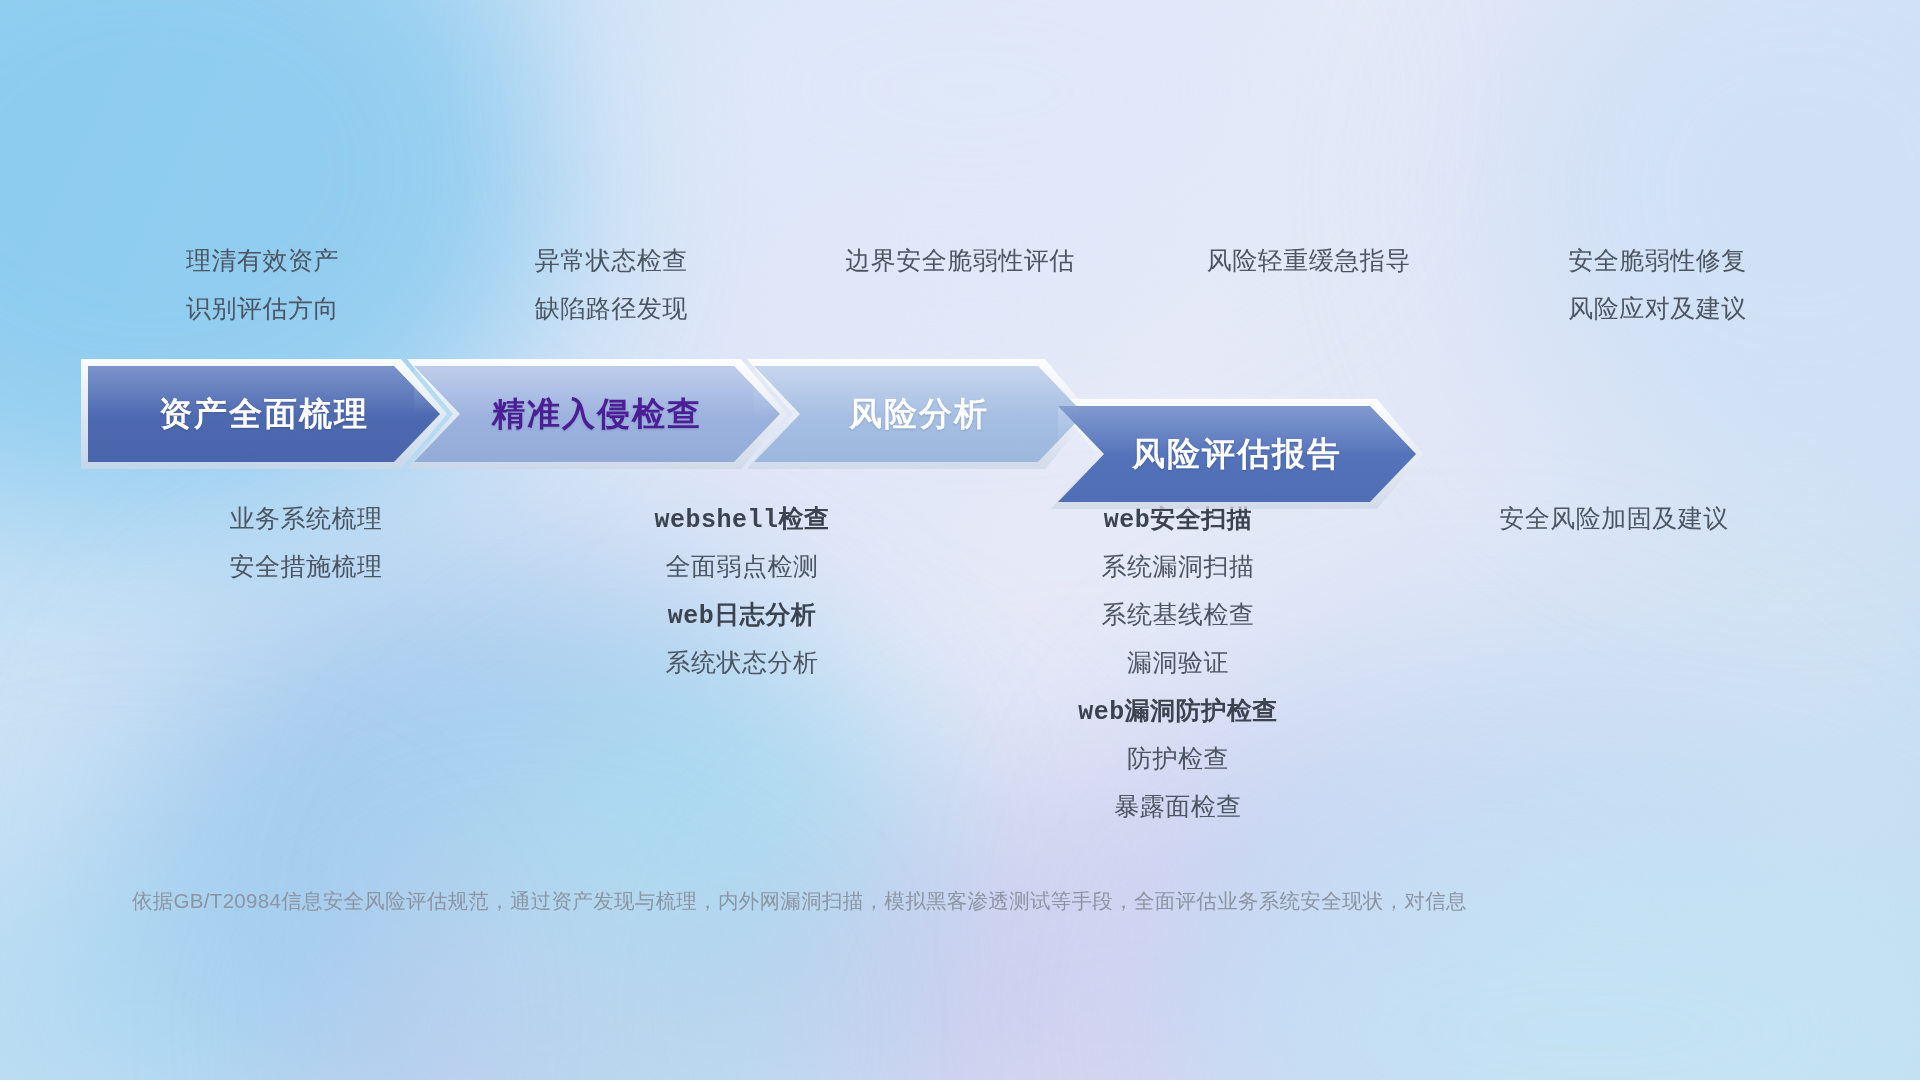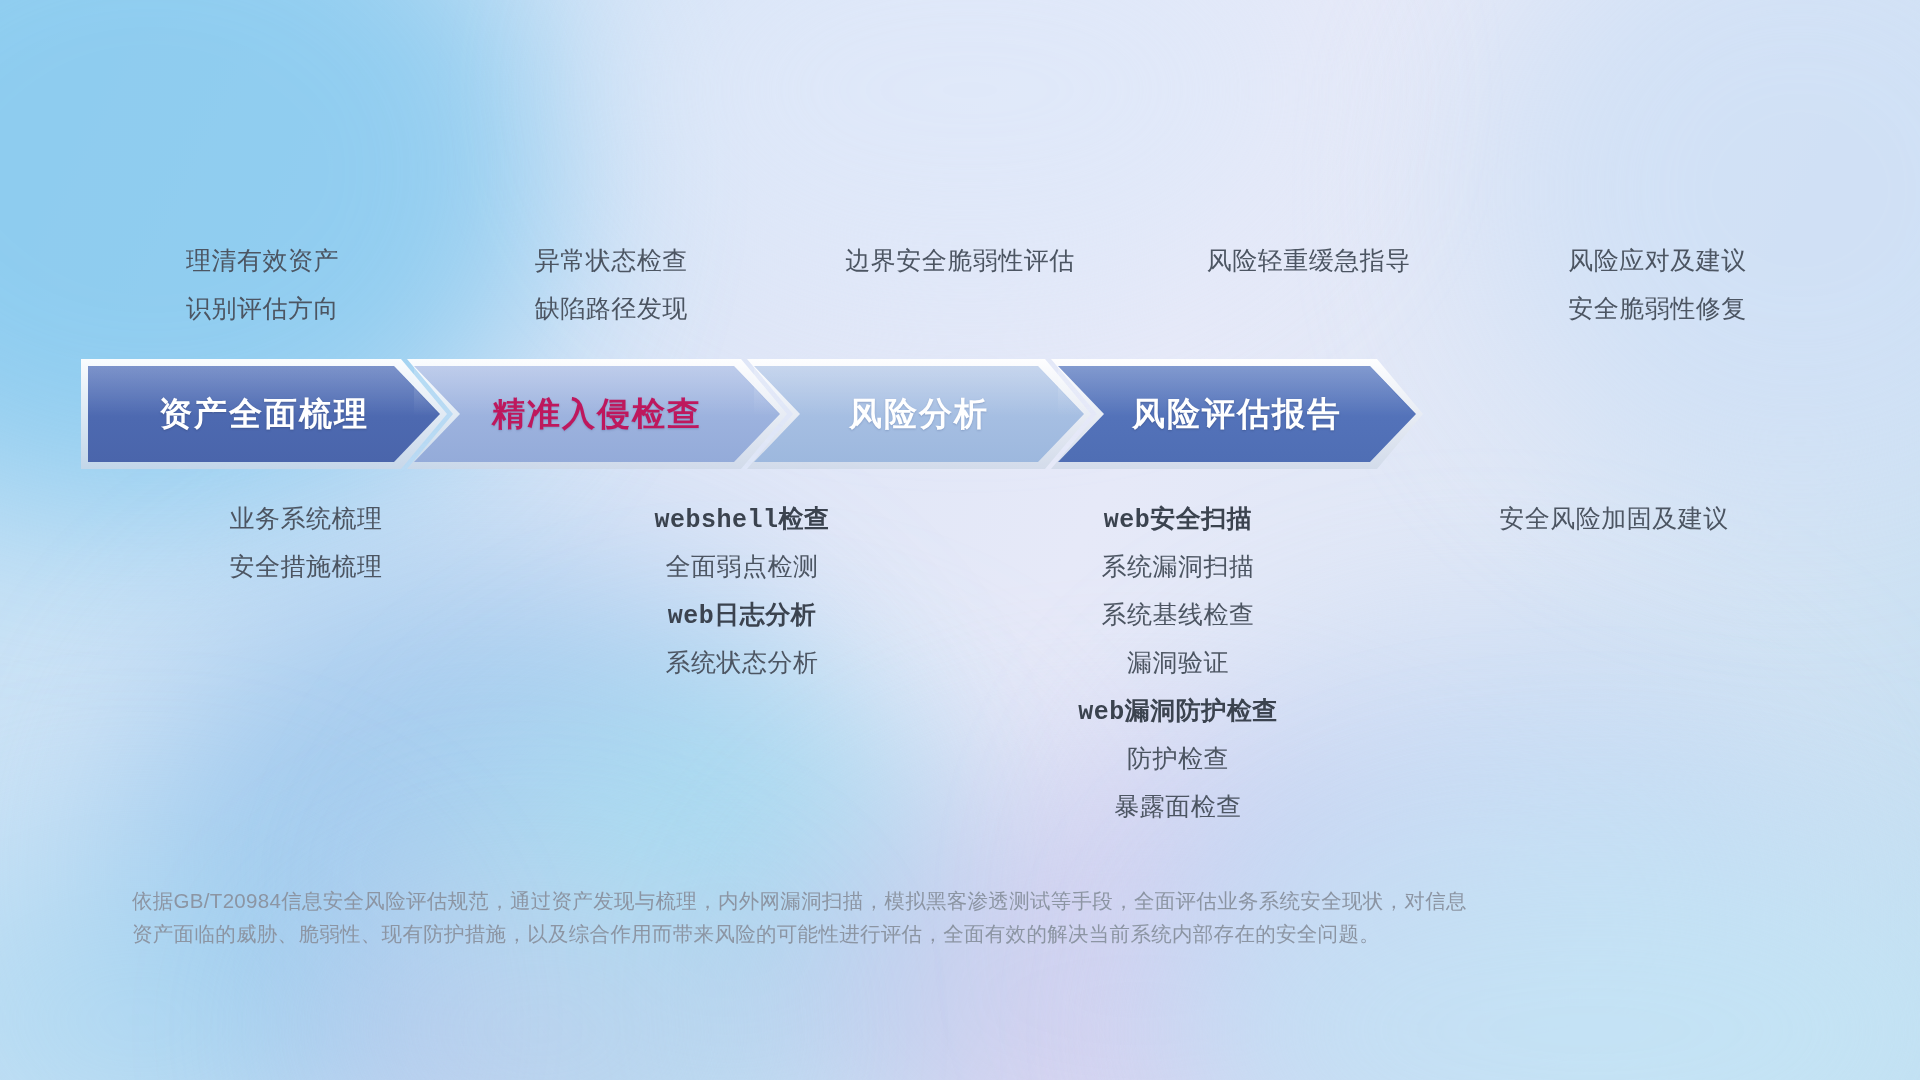--- a/index.html
+++ b/index.html
@@ -193,50 +193,50 @@
         <div class="sub-item">异常状态检查</div>
         <div class="sub-item">缺陷路径发现</div>
       </div>
       <div class="col">
         <div class="sub-item">边界安全脆弱性评估</div>
       </div>
       <div class="col">
         <div class="sub-item">风险轻重缓急指导</div>
       </div>
       <div class="col">
+        <div class="sub-item">安全脆弱性修复</div>
         <div class="sub-item">风险应对及建议</div>
-        <div class="sub-item">安全脆弱性修复</div>
       </div>
     </div>
 
     <div id="band">
 
       <div class="chev first" style="flex: 0 0 352px;">
         <div class="edge"></div>
         <div class="body" style="background:linear-gradient(180deg,#5b78bd 0%,#4d69b0 55%,#4a65ab 100%);"></div>
         <div class="gloss"></div>
         <div class="lbl" style="color:#ffffff;text-shadow:0 1px 2px rgba(40,55,95,.35);">资产全面梳理</div>
       </div>
 
       <div class="chev" style="flex: 0 0 366px;">
         <div class="edge"></div>
         <div class="body" style="background:linear-gradient(180deg,#aec0e6 0%,#9cb2de 55%,#94abd9 100%);"></div>
         <div class="gloss"></div>
-        <div class="lbl" style="color:#be185d;text-shadow:0 1px 2px rgba(70,90,140,.30);">精准入侵检查</div>
+        <div class="lbl" style="color:#4c1d95;text-shadow:0 1px 2px rgba(70,90,140,.30);">精准入侵检查</div>
       </div>
 
 
       <div class="chev" style="flex: 0 0 330px;">
         <div class="edge"></div>
         <div class="body" style="background:linear-gradient(180deg,#b8cbe9 0%,#a5bee2 55%,#9db8de 100%);"></div>
         <div class="gloss"></div>
         <div class="lbl" style="color:#ffffff;text-shadow:0 1px 2px rgba(70,90,140,.30);">风险分析</div>
       </div>
 
-      <div class="chev" style="flex: 0 0 358px;">
+      <div class="chev" style="flex: 0 0 358px; margin-top: 40px;">
         <div class="edge"></div>
         <div class="body" style="background:linear-gradient(180deg,#6280c3 0%,#5372b9 55%,#4f6eb4 100%);"></div>
         <div class="gloss"></div>
         <div class="lbl" style="color:#ffffff;text-shadow:0 1px 2px rgba(40,55,95,.35);">风险评估报告</div>
       </div>
 
     </div>
 
     <div class="columns-bottom">
 
@@ -264,17 +264,16 @@
 
 
       <div class="col">
         <div class="sub-item">安全风险加固及建议</div>
       </div>
 
     </div>
 
     <div id="footer">
       <p>依据GB/T20984信息安全风险评估规范，通过资产发现与梳理，内外网漏洞扫描，模拟黑客渗透测试等手段，全面评估业务系统安全现状，对信息</p>
-      <p>资产面临的威胁、脆弱性、现有防护措施，以及综合作用而带来风险的可能性进行评估，全面有效的解决当前系统内部存在的安全问题。</p>
     </div>
 
   </div>
 </div>
 
 </body></html>

